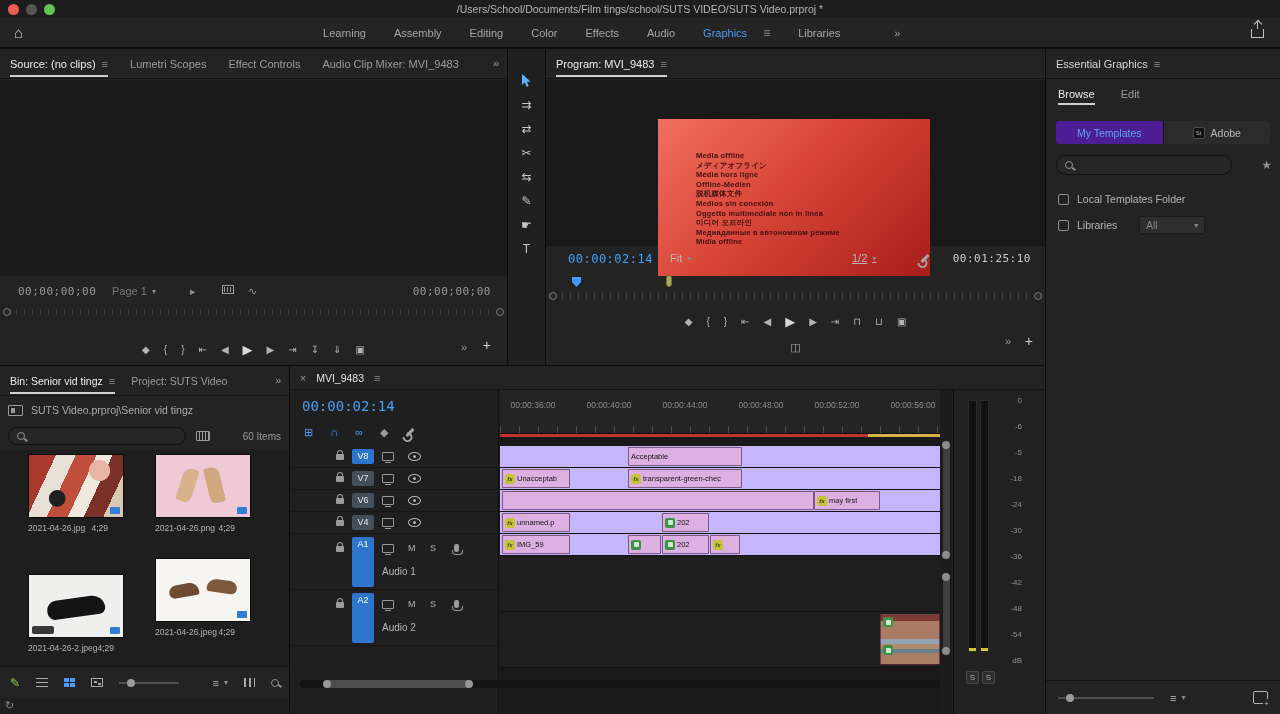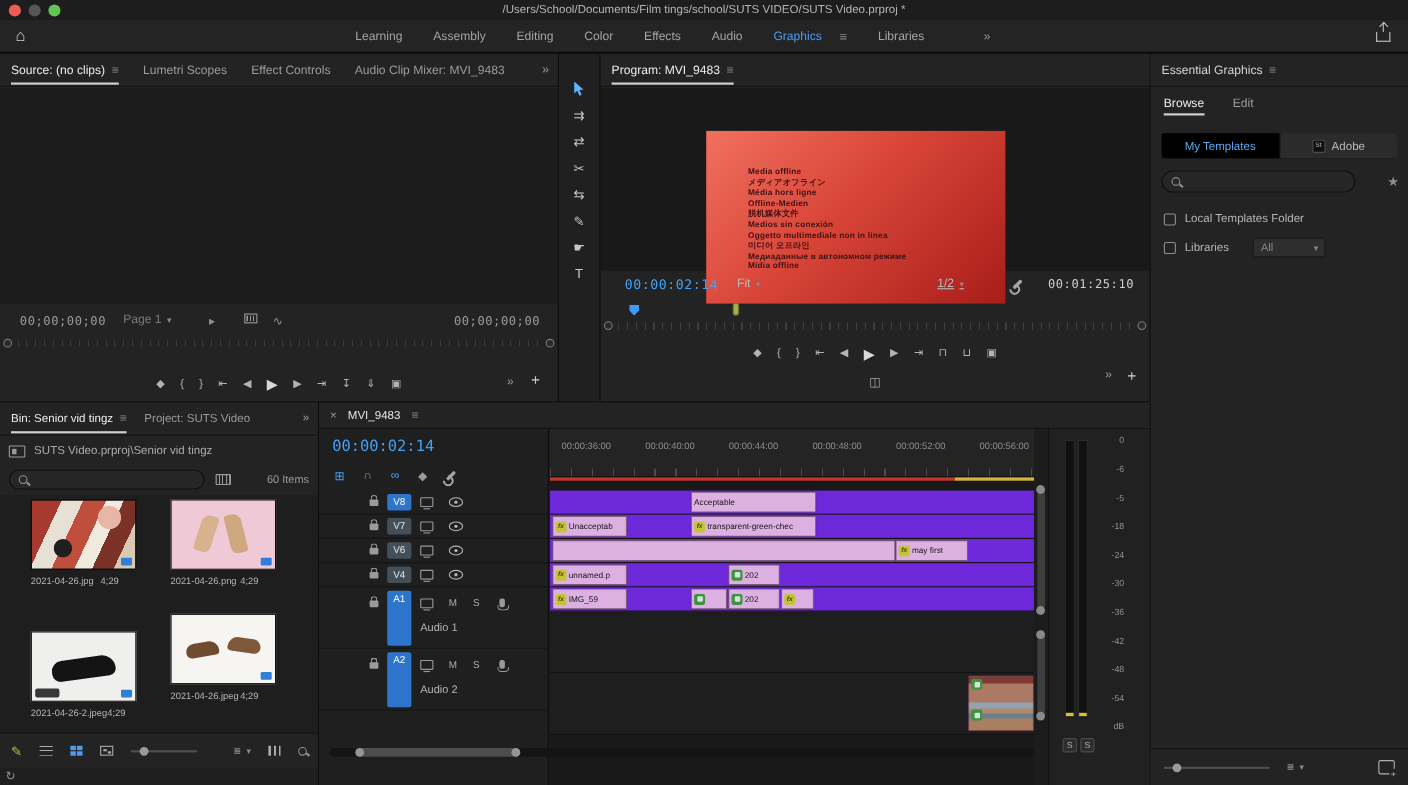--- a/index.html
+++ b/index.html
@@ -82,21 +82,21 @@
 .tr-plus{position:absolute;font-size:14px;color:#cfcfcf;}
 
 
 .tools-panel{left:508px;top:49px;width:37px;height:316px;background:#202020;display:flex;flex-direction:column;align-items:center;padding-top:20px;}
 .tool{height:24px;display:flex;align-items:center;justify-content:center;color:#c6c6c6;font-size:12px;width:100%;}
 .tool.active{color:#5cb3ff;}
 
 
 .program-panel{left:546px;top:49px;width:499px;height:316px;}
 .prog-viewer{position:absolute;left:0;top:31px;width:100%;height:166px;background:#191919;}
-.offline-frame{position:absolute;left:96px;top:39px;width:272px;height:157px;background:linear-gradient(135deg,#f1705f 0%,#d84538 45%,#a81d1a 100%);padding-left:22px;}
+.offline-frame{position:absolute;left:112px;top:39px;width:272px;height:157px;background:linear-gradient(135deg,#f1705f 0%,#d84538 45%,#a81d1a 100%);padding-left:22px;}
 .offline-text{position:absolute;left:38px;top:32px;}
 .off-line{font-size:7.5px;line-height:9.6px;color:#3f1112;font-weight:bold;letter-spacing:0.2px;white-space:pre;}
 .pg-controls{position:absolute;left:0;right:0;top:200px;height:20px;}
 .pg-controls>*{position:absolute;top:3px;}
 .tc-blue{color:#44a0f5;font-size:12px;}
 .tc-dur{color:#cdcdcd;}
 .pg-scrub{position:absolute;left:0;right:0;top:222px;height:34px;}
 .playhead{position:absolute;left:26px;top:6px;width:9px;height:10px;background:#3f9bfa;clip-path:polygon(0 0,100% 0,100% 50%,50% 100%,0 50%);}
 .pg-marker{position:absolute;left:120px;top:4px;width:6px;height:12px;background:#a8ad52;border:1px solid #6b6f2e;border-radius:3px;}
 .pg-ruler{position:absolute;left:16px;right:16px;top:22px;height:7px;background:repeating-linear-gradient(90deg,#3f3f3f 0 1px,transparent 1px 8px);}
@@ -105,21 +105,21 @@
 .pg-cmp span{font-size:11px;color:#a8a8a8;}
 
 
 .eg-panel{left:1046px;top:49px;width:234px;height:665px;}
 .eg-tabs{position:absolute;top:34px;left:12px;display:flex;gap:26px;height:22px;align-items:center;}
 .etab{position:relative;height:22px;display:flex;align-items:center;color:#9b9b9b;}
 .etab.active{color:#ececec;}
 .etab.active::after{content:'';position:absolute;left:0;right:0;bottom:0;height:2px;background:#cfcfcf;}
 .eg-srcbtns{position:absolute;top:72px;left:10px;right:10px;height:23px;display:flex;gap:1px;background:#161616;border-radius:3px;overflow:hidden;}
 .eg-btn{flex:1;display:flex;align-items:center;justify-content:center;gap:6px;background:#2b2b2b;color:#b8b8b8;font-size:10.5px;}
-.eg-btn.active{background:#000000;color:#5aa7f0;}
+.eg-btn.active{background:#4c1d95;color:#5aa7f0;}
 .st-chip{width:12px;height:12px;background:#101010;border:1px solid #4a4a4a;border-radius:2px;font-size:6px;line-height:11px;text-align:center;color:#b8b8b8;}
 .eg-search{position:absolute;top:106px;left:0;right:0;height:20px;}
 .searchbox{display:flex;align-items:center;padding:0 8px;gap:6px;background:#262626;border:1px solid #101010;border-radius:10px;height:20px;}
 .eg-search .searchbox{position:absolute;left:10px;width:176px;}
 .searchbox input{flex:1;background:transparent;border:none;outline:none;color:#ccc;font-size:10px;min-width:0;}
 .eg-star{position:absolute;right:8px;top:3px;font-size:12px;color:#8f8f8f;}
 .eg-checks{position:absolute;top:132px;left:0;right:0;}
 .eg-checkrow{display:flex;align-items:center;gap:8px;margin:10px 12px 0;font-size:10.5px;color:#b5b5b5;height:16px;}
 .eg-select{margin-left:14px;display:flex;align-items:center;background:#2e2e2e;border:1px solid #1a1a1a;border-radius:2px;height:18px;padding:0 6px;color:#8a8a8a;font-size:10px;min-width:66px;justify-content:space-between;gap:8px;}
 .eg-templates{position:absolute;top:196px;left:0;right:0;bottom:34px;overflow:hidden;}
@@ -191,21 +191,21 @@
 .s-letter{left:140px;}
 .arow .i-mic{left:164px;top:10px;}
 .alabel{position:absolute;left:92px;top:32px;font-size:10px;color:#b5b5b5;}
 .tl-content{position:absolute;left:210px;top:24px;width:440px;bottom:0;background:#191919;overflow:hidden;}
 .tl-ruler{position:absolute;left:0;top:0;width:440px;height:44px;background:#242424;border-bottom:1px solid #0f0f0f;}
 .rlab{position:absolute;top:10px;transform:translateX(-50%);font-size:8.5px;color:#8d8d8d;}
 .tl-ticks{position:absolute;left:0;right:0;bottom:0;height:7px;background:repeating-linear-gradient(90deg,#4a4a4a 0 1px,transparent 1px 19px);}
 .rb-red{position:absolute;left:0;top:44px;width:368px;height:3px;background:#c3342c;}
 .rb-yellow{position:absolute;left:368px;top:44px;width:72px;height:3px;background:#d7b242;}
 .tl-rows{position:absolute;left:0;top:56px;width:440px;}
-.crow{position:relative;height:22px;border-bottom:1px solid #121212;background:#6d28d9;}
+.crow{position:relative;height:22px;border-bottom:1px solid #121212;background:#c4b5fd;}
 .crow.audio{height:56px;background:#1e1e1e;}
 .clip{position:absolute;top:1px;height:19px;background:#dcb0e0;border:1px solid rgba(50,16,54,0.55);border-radius:1px;color:#161616;font-size:7.5px;display:flex;align-items:center;gap:2px;padding:0 2px;overflow:hidden;}
 .clip-label{overflow:hidden;white-space:nowrap;}
 .b-fx{width:10px;height:10px;background:#c5c339;border-radius:2px;color:#454510;font-style:italic;font-weight:bold;font-size:6px;line-height:10px;text-align:center;flex:0 0 auto;}
 .b-img{width:10px;height:10px;background:#3f9145;border-radius:2px;position:relative;flex:0 0 auto;}
 .b-img::before{content:'';position:absolute;inset:2.5px;background:#cfe8cf;border-radius:1px;}
 .clip-audio{top:2px;height:51px;background:linear-gradient(180deg,#7e3b33 0 6px,#aa7a64 6px 24px,#93a3b0 24px 29px,#b08a6d 29px 34px,#6b7f8e 34px 38px,#a87f62 38px);}
 .tl-vscroll{position:absolute;left:650px;width:14px;top:24px;bottom:0;background:#1c1c1c;border-right:1px solid #0f0f0f;}
 .vbar{position:absolute;left:3px;width:7px;background:#3e3e3e;border-radius:4px;}
 .vbar::before,.vbar::after{content:'';position:absolute;left:-1px;width:8px;height:8px;border-radius:50%;background:#8a8a8a;}

